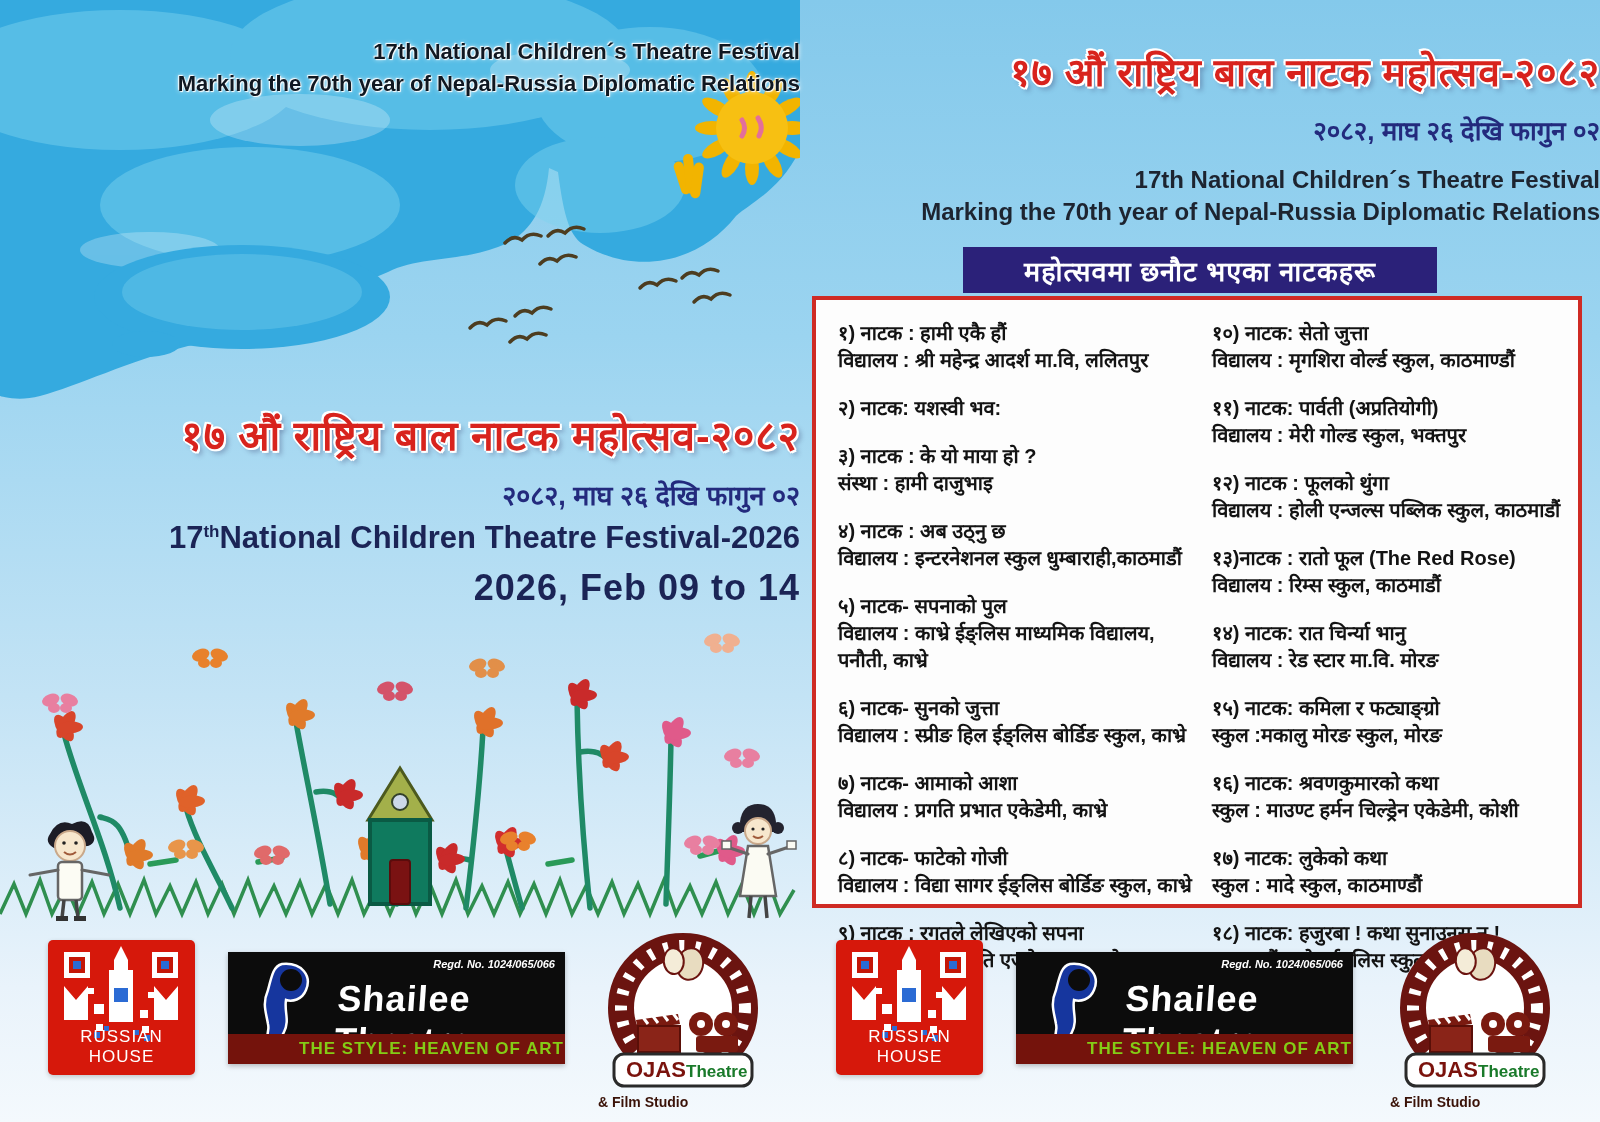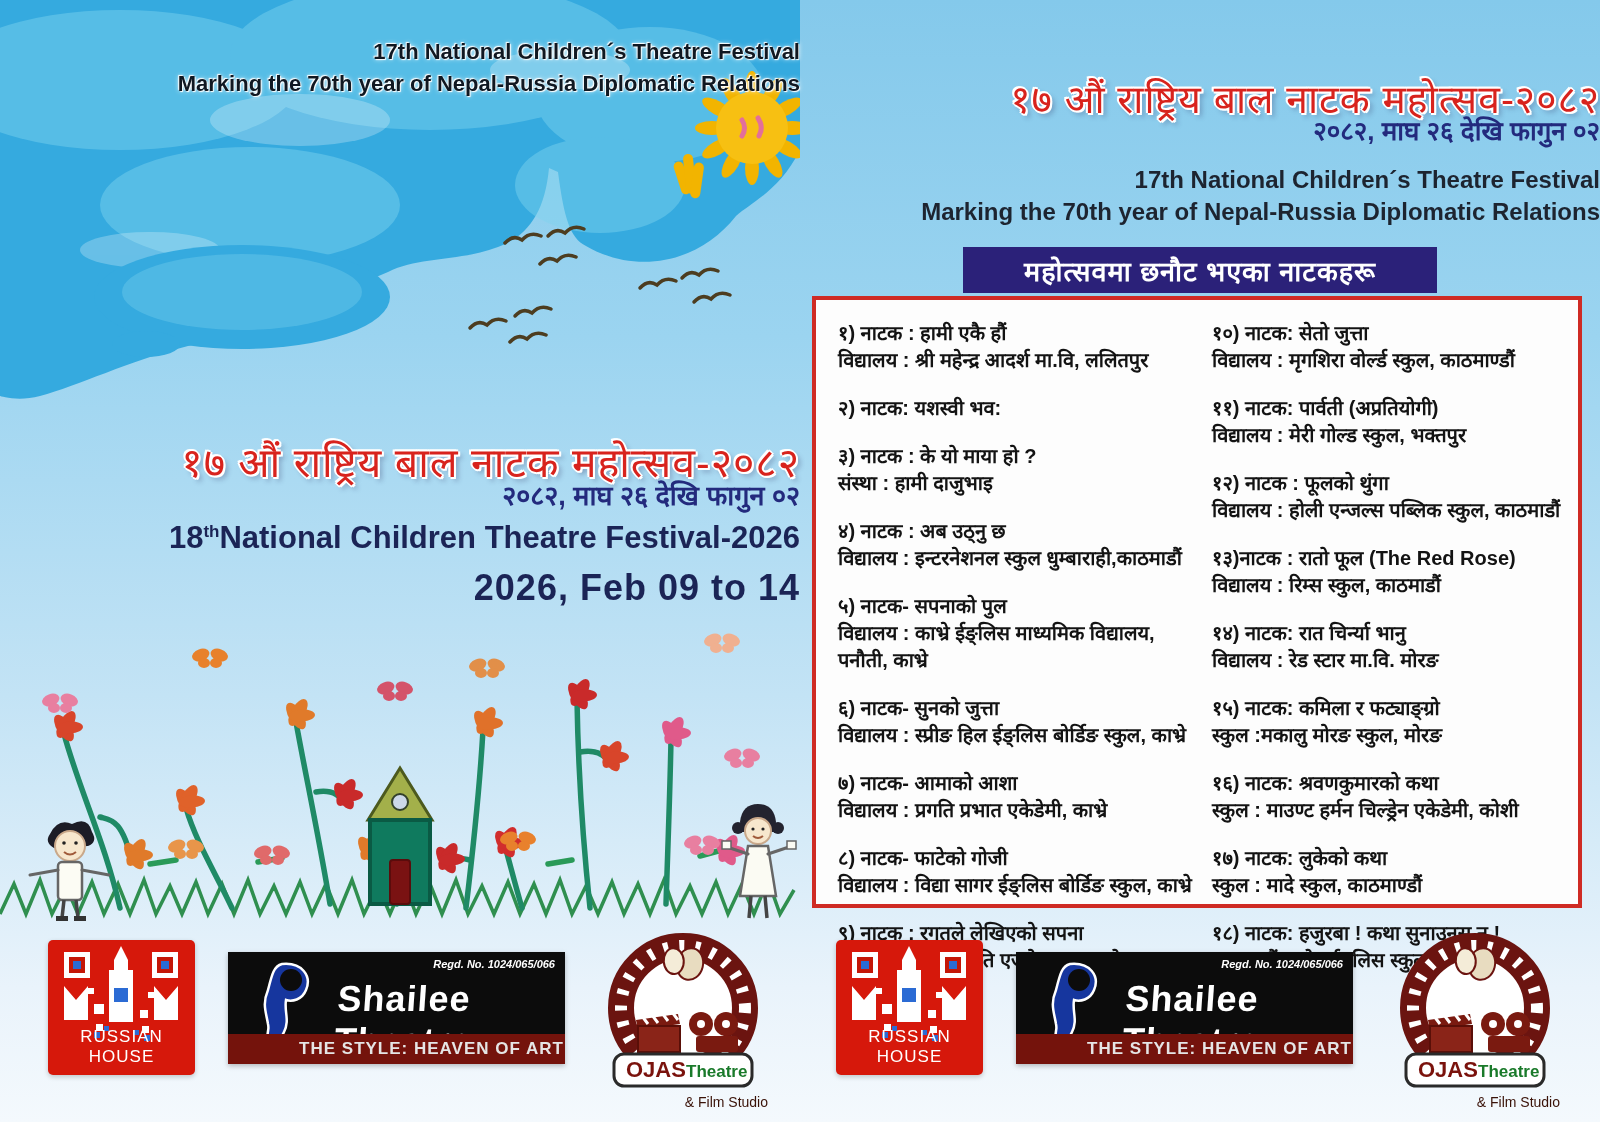--- a/index.html
+++ b/index.html
@@ -10,22 +10,22 @@
   }
   .panel{position:absolute;top:0;width:800px;height:1122px;}
   #panel-left{left:0;} #panel-right{left:800px;}
   .abs{position:absolute;}
   .ctr{width:100%;text-align:right;left:0;}
 
   
   .sky-header{top:36px;font-weight:bold;font-size:22px;line-height:1.45;color:#101822;
     text-shadow:0 0 5px rgba(255,255,255,.95),1px 1px 1px #fff,-1px -1px 1px #fff;}
   
-  .np-red{font-weight:normal;color:#d8231d;font-size:41px;letter-spacing:1px;
-    text-shadow:-2px 0 #fff,2px 0 #fff,0 -2px #fff,0 2px #fff,-2px -2px #fff,2px 2px #fff,4px 4px 5px rgba(40,40,90,.35);margin-top:27px;}
+  .np-red{font-weight:bold;color:#d8231d;font-size:41px;letter-spacing:1px;
+    text-shadow:-2px 0 #fff,2px 0 #fff,0 -2px #fff,0 2px #fff,-2px -2px #fff,2px 2px #fff,4px 4px 5px rgba(40,40,90,.35);}
   .np-date{font-weight:bold;color:#232a7d;font-size:27px;}
   .en-title{font-weight:bold;color:#1b2456;font-size:31px;}
   .en-title sup{font-size:17px;}
   .en-date{font-weight:bold;color:#1b2456;font-size:36px;letter-spacing:1px;}
   .rp-header{font-weight:bold;font-size:24px;line-height:1.35;color:#1d2430;}
 
   .banner{top:247px;left:163px;width:474px;height:46px;background:#2b2179;
     display:flex;align-items:center;justify-content:center;
     color:#fff;font-weight:bold;font-size:27px;letter-spacing:1px;}
 
@@ -34,27 +34,27 @@
   .plays-col{width:50%;}
   .play-item{margin-bottom:21px;color:#131313;font-weight:bold;font-size:20px;line-height:1.35;}
 
   
   .logo-rh{top:940px;left:48px;width:147px;height:135px;background:#d6180b;border-radius:5px;
     box-shadow:0 2px 5px rgba(0,0,0,.2);}
   .logo-rh .lbl{position:absolute;bottom:8px;width:100%;text-align:center;color:#fff;font-size:17px;letter-spacing:1px;}
   .logo-sh{top:952px;left:228px;width:337px;height:112px;background:#0c0c0c;box-shadow:0 2px 5px rgba(0,0,0,.25);}
   .logo-sh .strip{position:absolute;left:0;bottom:0;width:100%;height:30px;background:#74130c;
     display:flex;align-items:center;justify-content:center;}
-  .logo-sh .tag{color:#e5e5e5;font-weight:bold;font-size:17px;letter-spacing:1px;padding-left:70px;}
+  .logo-sh .tag{color:#84cc16;font-weight:bold;font-size:17px;letter-spacing:1px;padding-left:70px;}
   .logo-sh .regd{position:absolute;top:6px;right:10px;color:#fff;font-style:italic;font-weight:bold;font-size:11px;margin-left:40px;}
   .logo-sh .name{position:absolute;top:26px;left:108px;color:#fff;font-weight:bold;font-size:36px;
     letter-spacing:1px;transform:skewX(-4deg);}
   .logo-sh svg{position:absolute;left:16px;top:8px;}
   .logo-oj{top:928px;left:598px;width:170px;height:182px;}
-  .ojas-sub{position:absolute;bottom:0;width:100%;text-align:right;color:#3a1208;font-weight:normal;font-size:14px;}
+  .ojas-sub{position:absolute;bottom:0;width:100%;text-align:left;color:#3a1208;font-weight:bold;font-size:14px;}
 </style>
 </head>
 <body>
 
 <div class="poster">
 
   <div class="panel" id="panel-left">
 
     <svg class="abs" style="top:0;left:0" width="800" height="400" viewBox="0 0 800 400">
       <path d="M0,0 H800 V150 C780,190 752,202 736,216 C700,262 638,276 586,246 C570,238 564,218 558,172 L549,168 C545,212 528,236 498,247 C458,262 420,256 388,272 C328,297 248,332 188,346 C128,361 78,386 40,396 C18,402 0,396 0,396 Z" fill="#35aadf"></path>
@@ -118,21 +118,21 @@
       </g>
     </svg>
 
     <div class="abs ctr sky-header">
       <div>17th National Children´s Theatre Festival</div>
       <div>Marking the 70th year of Nepal-Russia Diplomatic Relations</div>
     </div>
 
     <div class="abs ctr np-red" style="top:406px">१७ औं राष्ट्रिय बाल नाटक महोत्सव-२०८२</div>
     <div class="abs ctr np-date" style="top:476px">२०८२, माघ २६ देखि फागुन ०२</div>
-    <div class="abs ctr en-title" style="top:520px"><span>18</span><sup>th</sup><span>National Children Theatre Festival-2026</span></div>
+    <div class="abs ctr en-title" style="top:520px"><span>17</span><sup>th</sup><span>National Children Theatre Festival-2026</span></div>
     <div class="abs ctr en-date" style="top:567px">2026, Feb 09 to 14</div>
 
     <svg class="abs" style="top:612px;left:0" width="800" height="312" viewBox="0 0 800 312">
       <defs>
         <g id="flower">
           <ellipse rx="7" ry="15" transform="rotate(-32)"></ellipse>
           <ellipse rx="7" ry="15" transform="rotate(30) translate(0,-4)"></ellipse>
           <ellipse rx="6" ry="13" transform="rotate(86) translate(0,-6)"></ellipse>
         </g>
         <g id="bfly">

